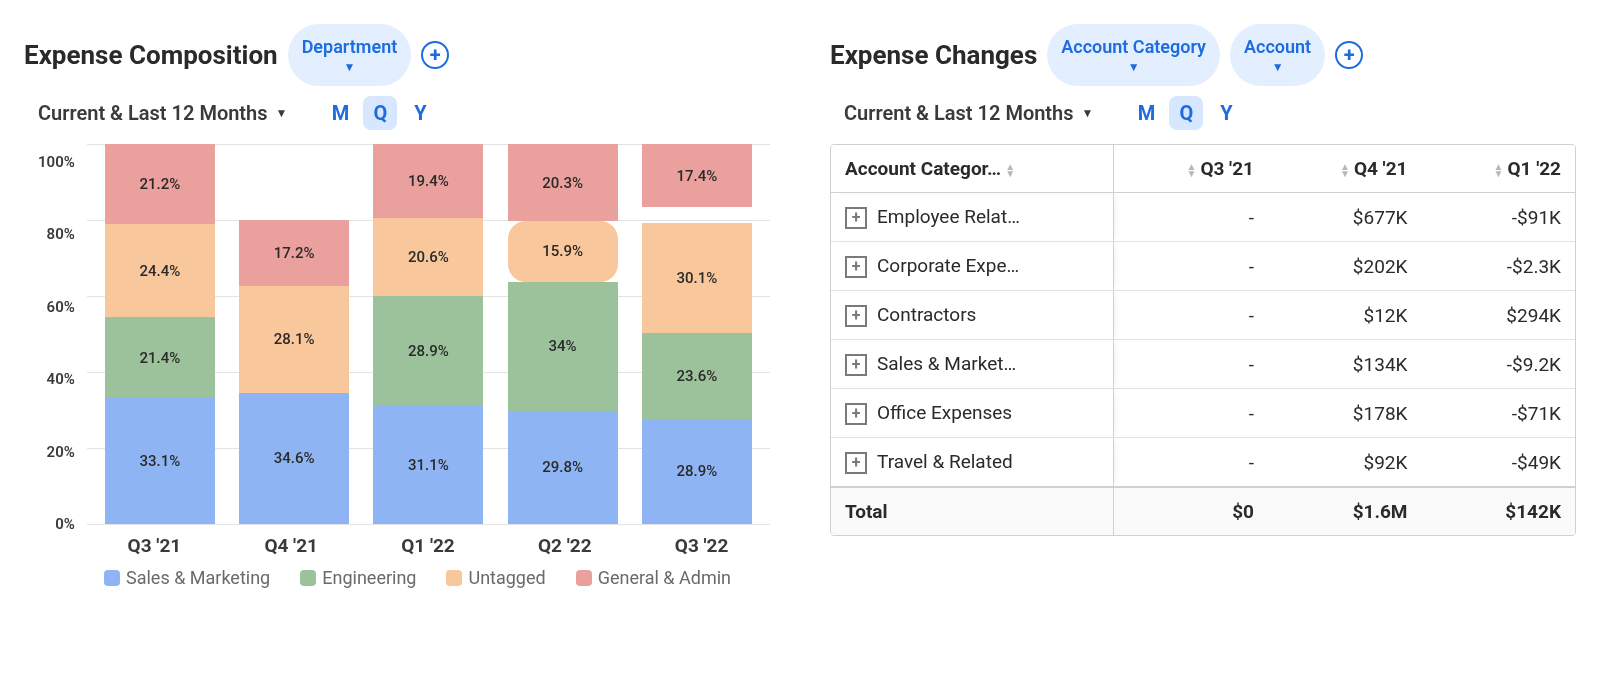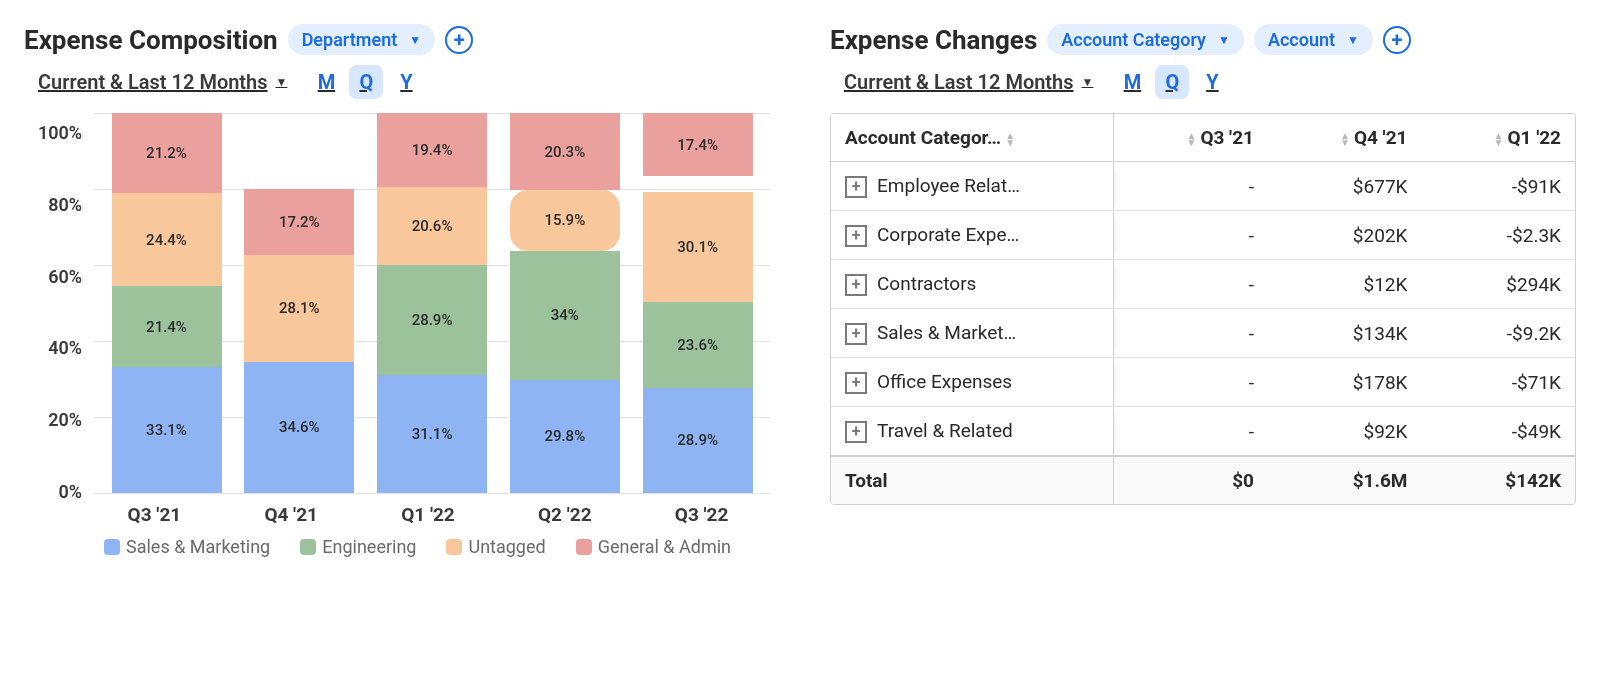--- a/index.html
+++ b/index.html
@@ -24,47 +24,47 @@
     background: #fff;
     width: 1600px;
   }
   .row { display: flex; gap: 60px; align-items: flex-start; }
   .panel { flex: 1 1 0; min-width: 0; }
 
   
   .hdr { display: flex; align-items: center; gap: 10px; margin-bottom: 6px; }
   .hdr h2 { font-size: 26px; font-weight: 700; margin: 0; }
   .chip {
-    display: inline-flex; align-items: center; gap: 12px;
+    display: inline-flex; align-items: center; gap: 3px;
     background: var(--chip-bg); color: var(--chip-fg);
-    padding: 5px 14px; border-radius: 999px;
-    font-size: 18px; font-weight: 600; cursor: pointer;
+    padding: 12px 14px; border-radius: 999px;
+    font-size: 18px; font-weight: 600; cursor: pointer; flex-direction: column;
   }
   .chip .tri { font-size: 12px; }
   .plus-circle {
     width: 28px; height: 28px; border: 2px solid var(--chip-fg); border-radius: 50%;
     display: inline-flex; align-items: center; justify-content: center;
     color: var(--chip-fg); font-weight: 700; font-size: 20px; cursor: pointer;
     line-height: 1;
   }
 
   
-  .filters { display: flex; align-items: center; gap: 14px; margin: 10px 0 14px 14px; text-decoration: underline; }
+  .filters { display: flex; align-items: center; gap: 28px; margin: 10px 0 14px 14px; }
   .period { display: inline-flex; align-items: center; gap: 8px; font-size: 20px; font-weight: 600; color: #3a3a3a; cursor: pointer; }
   .period .tri { font-size: 12px; color: #3a3a3a; }
   .gran { display: inline-flex; gap: 6px; margin-left: 8px; }
   .gran-btn {
     width: 34px; height: 34px; display: inline-flex; align-items: center; justify-content: center;
     font-size: 20px; font-weight: 700; color: var(--chip-fg); border-radius: 8px; cursor: pointer;
   }
   .gran-btn.active { background: #d6e7ff; }
 
   
   .chart-wrap { display: flex; gap: 8px; padding-left: 14px; }
-  .yaxis { display: flex; flex-direction: column; justify-content: space-between; height: 380px; font-size: 18px; font-weight: 600; color: #3a3a3a; text-align: right; padding-right: 4px; }
+  .yaxis { display: flex; flex-direction: column; justify-content: space-between; height: 380px; font-size: 15px; font-weight: 600; color: #3a3a3a; text-align: right; padding-right: 4px; }
   .yaxis div { transform: translateY(9px); }
   .plot { position: relative; flex: 1 1 auto; height: 380px; }
   .gridlines { position: absolute; inset: 0; }
   .gridlines div { position: absolute; left: 0; right: 0; border-top: 1px solid var(--grid); }
   .bars { position: absolute; inset: 0; display: flex; align-items: flex-end; justify-content: space-around; padding: 0 6px; }
   .barcol { width: 110px; display: flex; flex-direction: column-reverse; height: 100%; }
   .seg { display: flex; align-items: center; justify-content: center; font-size: 15px; font-weight: 500; color: #2a2a2a; }
   .seg.series-0 { background: #8fb4f4; }
   .seg.series-1 { background: #9cc29c; }
   .seg.series-2 { background: #f9c79c; }

